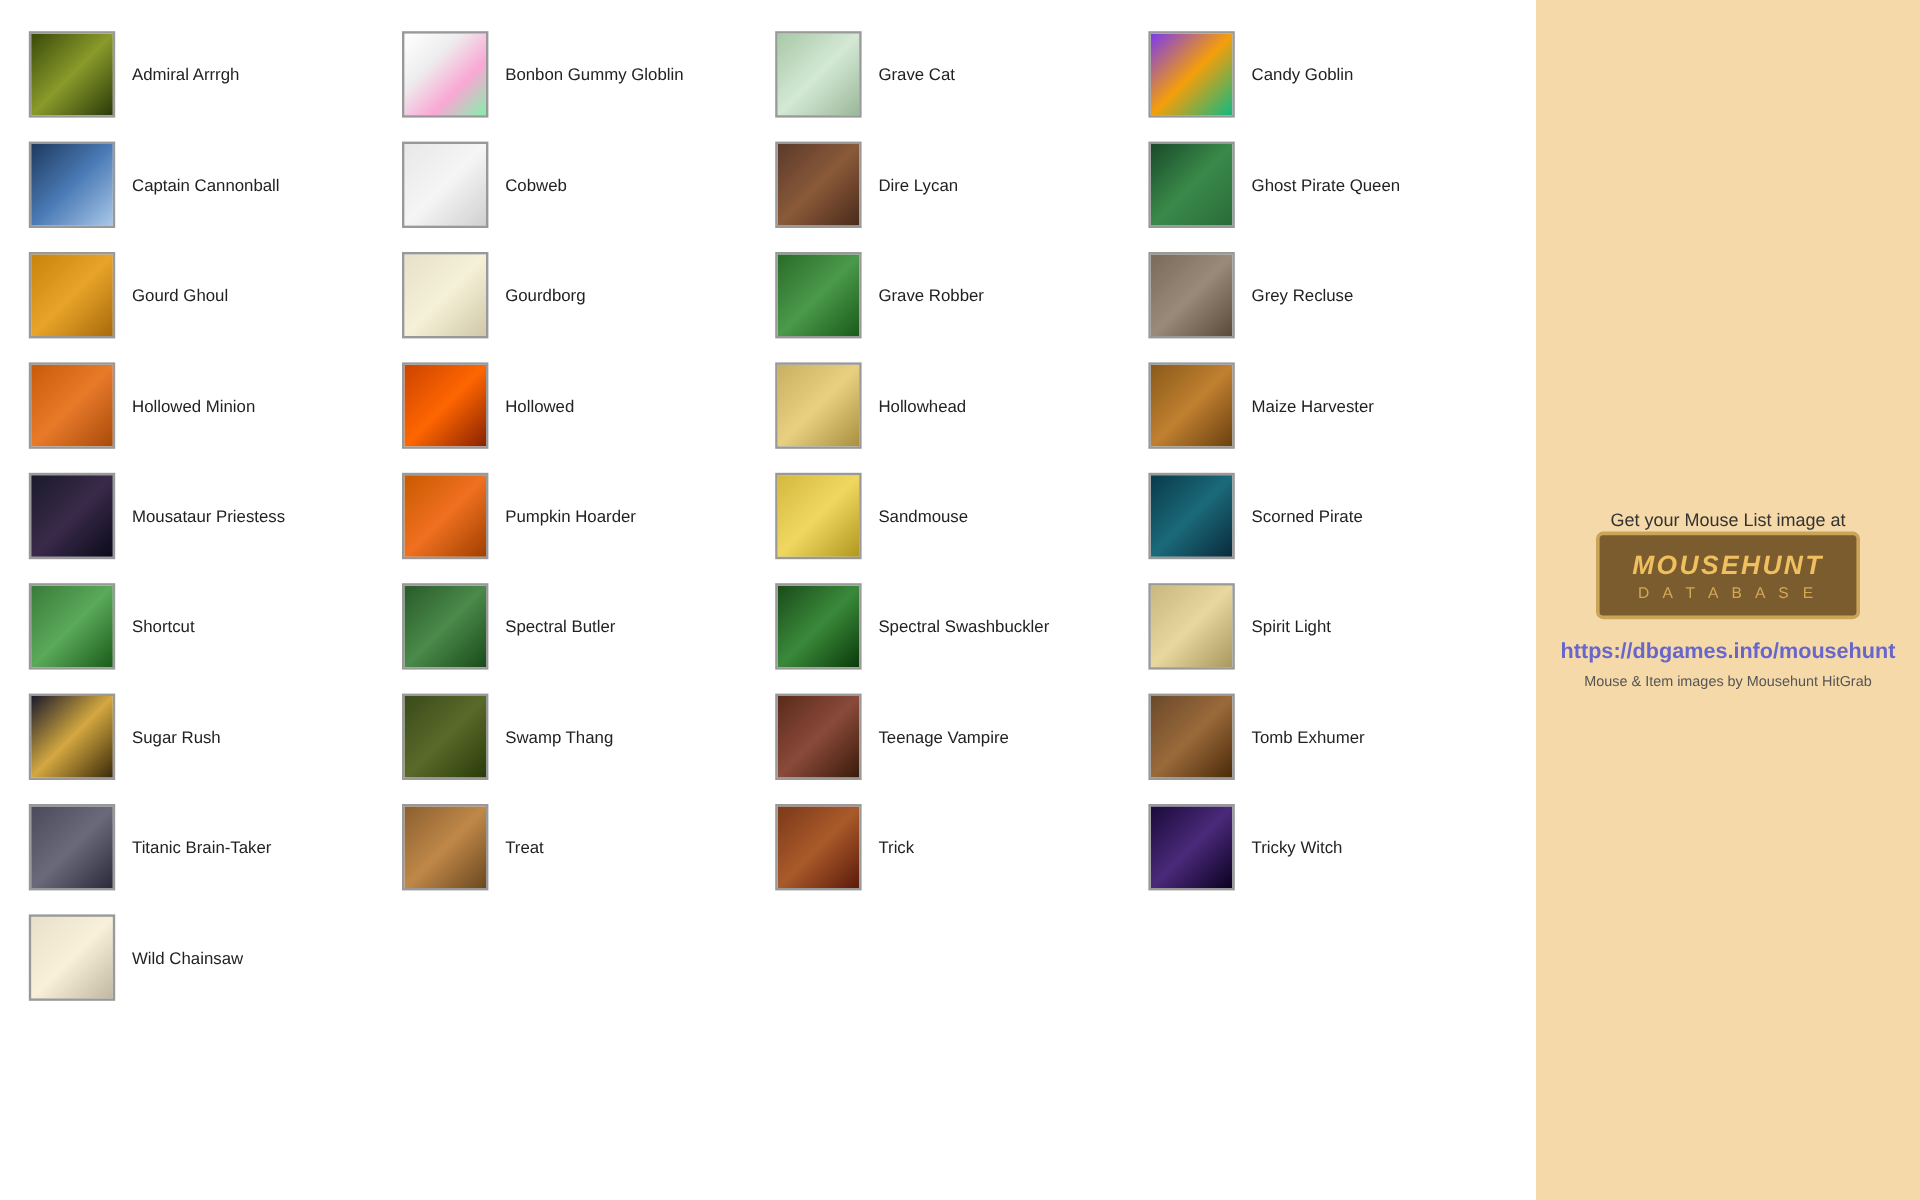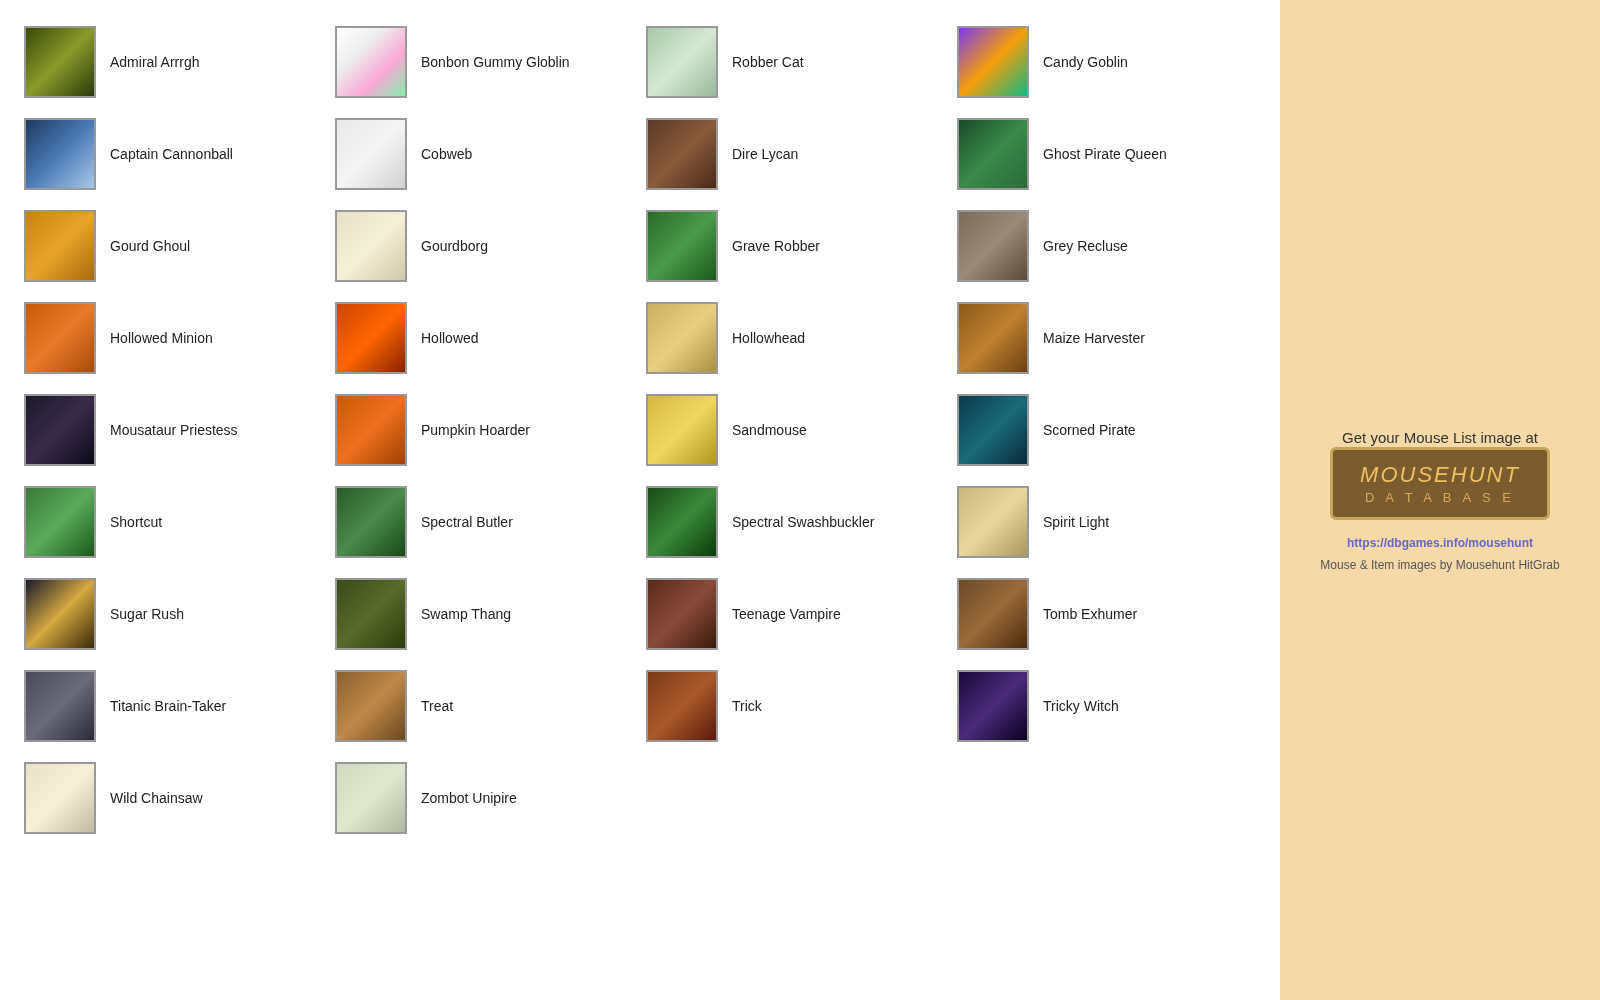--- a/index.html
+++ b/index.html
@@ -70,33 +70,33 @@
       border: 3px solid #c9a55a;
       border-radius: 6px;
       padding: 12px 20px;
       text-align: center;
       margin-bottom: 16px;
       width: 220px;
     }
     .db-logo-top {
       color: #f0c060;
       font-size: 22px;
-      font-weight: normal;
+      font-weight: bold;
       letter-spacing: 2px;
       font-style: italic;
     }
     .db-logo-bottom {
       color: #d4a855;
       font-size: 13px;
       letter-spacing: 4px;
       margin-top: 2px;
     }
     .db-url {
       color: #6666cc;
-      font-size: 12px;
+      font-size: 18px;
       font-weight: bold;
       margin-bottom: 8px;
     }
     .db-credits {
       font-size: 12px;
       color: #555;
     }
 
     
     .img-admiral { background: linear-gradient(135deg, #3a4a0a, #8a9a2a, #2a3a0a); }
@@ -144,21 +144,21 @@
   <div class="mouse-entry">
         <div class="mouse-img img-admiral"></div>
         <span class="mouse-name">Admiral Arrrgh</span>
       </div>
       <div class="mouse-entry">
         <div class="mouse-img img-bonbon"></div>
         <span class="mouse-name">Bonbon Gummy Globlin</span>
       </div>
       <div class="mouse-entry">
         <div class="mouse-img img-candy-cat"></div>
-        <span class="mouse-name">Robber Cat</span>
+        <span class="mouse-name">Grave Cat</span>
       </div>
       <div class="mouse-entry">
         <div class="mouse-img img-candy-goblin"></div>
         <span class="mouse-name">Candy Goblin</span>
       </div>
       <div class="mouse-entry">
         <div class="mouse-img img-captain"></div>
         <span class="mouse-name">Captain Cannonball</span>
       </div>
       <div class="mouse-entry">
@@ -265,24 +265,20 @@
         <div class="mouse-img img-trick"></div>
         <span class="mouse-name">Trick</span>
       </div>
       <div class="mouse-entry">
         <div class="mouse-img img-tricky"></div>
         <span class="mouse-name">Tricky Witch</span>
       </div>
       <div class="mouse-entry">
         <div class="mouse-img img-wild"></div>
         <span class="mouse-name">Wild Chainsaw</span>
-      </div>
-      <div class="mouse-entry">
-        <div class="mouse-img img-zombot"></div>
-        <span class="mouse-name">Zombot Unipire</span>
       </div>
     </div>
 </div>
 
 <div id="sidebar">
   <p class="sidebar-text">Get your Mouse List image at</p>
   <div class="db-logo">
     <div class="db-logo-top">MOUSEHUNT</div>
     <div class="db-logo-bottom">D A T A B A S E</div>
   </div>

